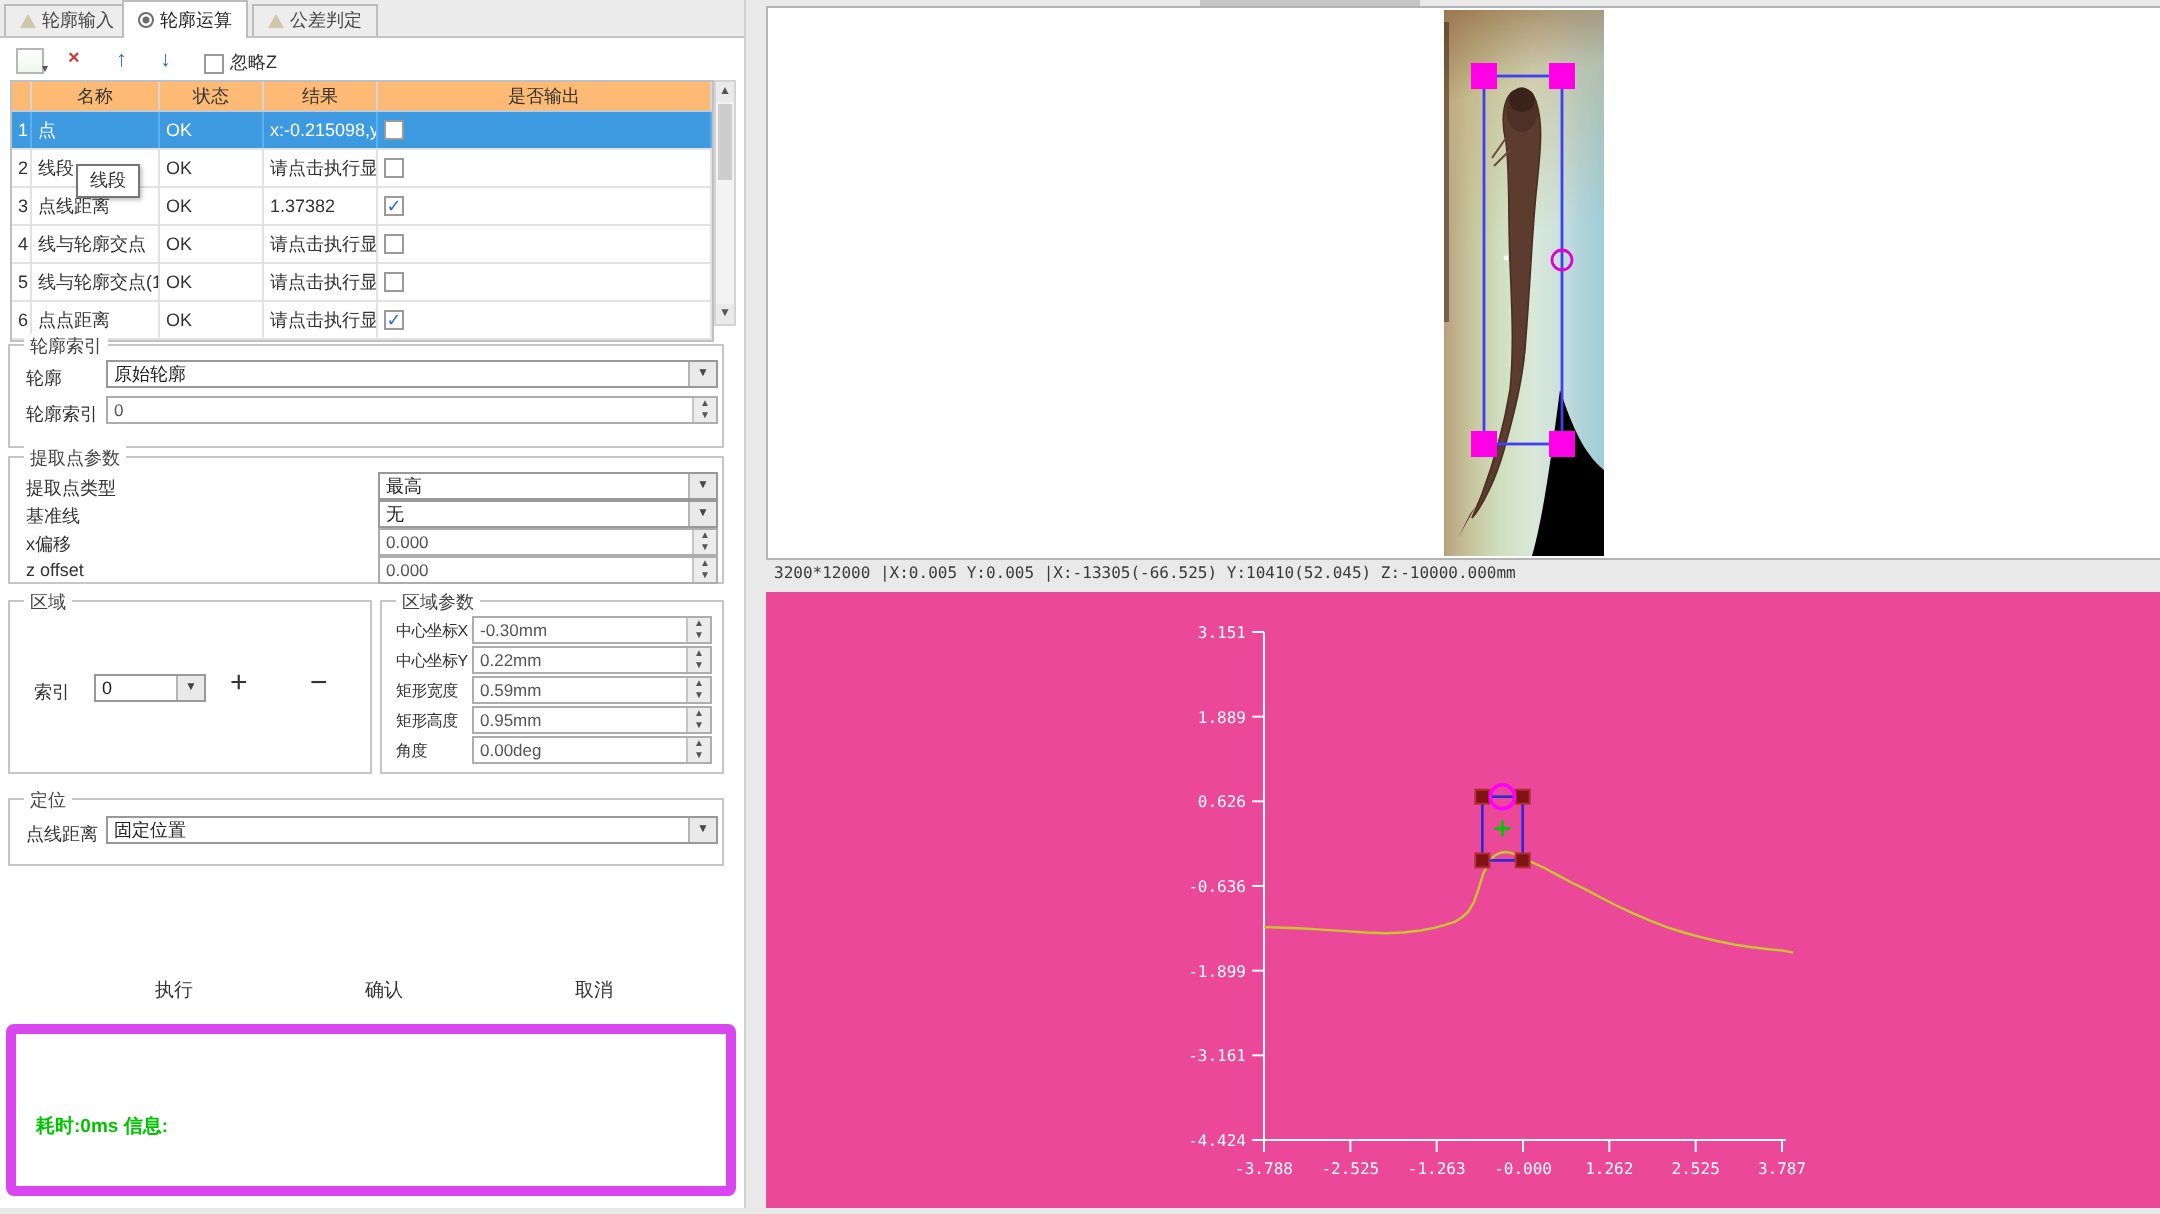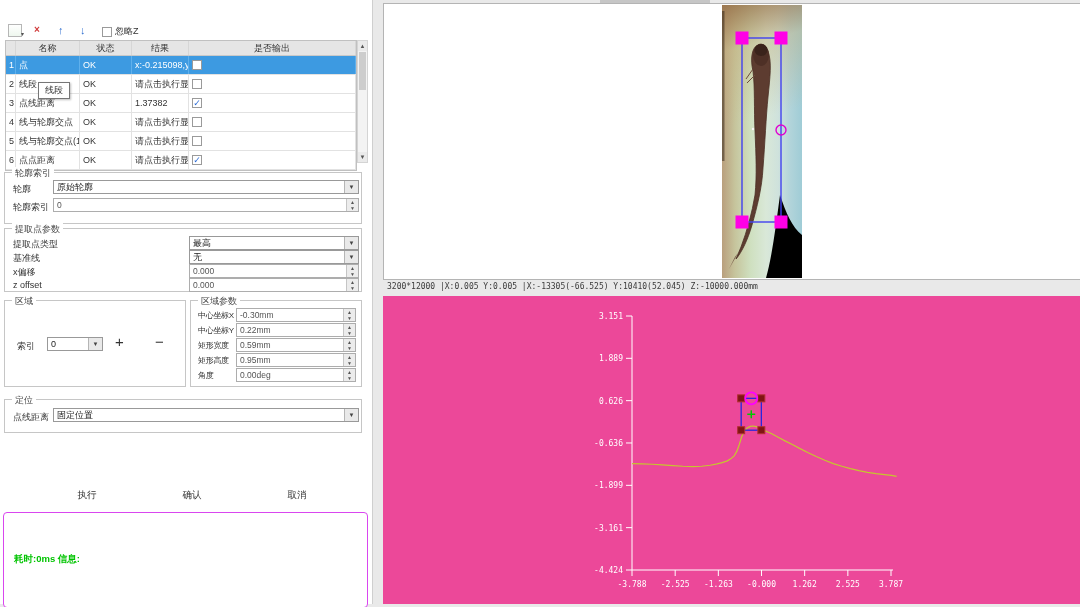--- a/index.html
+++ b/index.html
@@ -17,21 +17,21 @@
   .tool{position:absolute;top:2px;font-size:11px;cursor:default;}
   #tool-add{left:8px;width:12px;height:11px;border:1px solid #b6b6b6;background:linear-gradient(#fff,#eef7ee);}
   #tool-add-caret{left:21px;top:8px;font-size:6px;color:#555;}
   #tool-del{left:34px;color:#d03a3a;font-weight:bold;font-size:10px;}
   #tool-up{left:58px;color:#2f6fd0;font-size:11px;}
   #tool-down{left:80px;color:#2f6fd0;font-size:11px;}
   #ignorez{position:absolute;left:102px;top:3px;display:flex;align-items:center;gap:3px;font-size:9px;color:#333;}
   .cbx{width:10px;height:10px;border:1px solid #9a9a9a;background:#fff;box-sizing:border-box;display:inline-flex;align-items:center;justify-content:center;font-size:9px;color:#2b6bd6;line-height:1;}
   
   #tbl{position:absolute;left:5px;top:40px;width:352px;border:1px solid #c0c0c0;box-sizing:border-box;font-size:9px;background:#fff;}
-  .thead{display:flex;height:14px;background:#e5e5e5;border-bottom:1px solid #c9c9c9;}
+  .thead{display:flex;height:14px;background:#fdba74;border-bottom:1px solid #c9c9c9;}
   .th{display:flex;align-items:center;justify-content:center;border-right:1px solid #d6d6d6;color:#333;box-sizing:border-box;}
   .trow{display:flex;height:18px;border-bottom:1px solid #e2e2e2;background:#fff;color:#333;}
   .trow.sel{background:#3d9ae1;color:#fff;}
   .td{display:flex;align-items:center;padding:0 3px;border-right:1px solid #e2e2e2;box-sizing:border-box;overflow:hidden;white-space:nowrap;}
   .trow.sel .td{border-right-color:#5fb0ec;}
   
   #tbl-scroll{position:absolute;left:357px;top:40px;width:11px;height:123px;background:#f3f3f3;border:1px solid #d4d4d4;box-sizing:border-box;}
   .sb-btn{position:absolute;left:0;width:9px;height:10px;font-size:6px;color:#555;text-align:center;line-height:10px;background:#eaeaea;}
   #sb-thumb{position:absolute;left:1px;top:11px;width:7px;height:38px;background:#cdcdcd;}
   
@@ -43,41 +43,55 @@
   .lbl.small{font-size:8px;letter-spacing:-0.3px;}
   .combo{position:absolute;height:14px;border:1px solid #999;background:#fff;display:flex;box-sizing:border-box;}
   .combo .txt{flex:1;font-size:9px;color:#222;padding:0 3px;line-height:12px;overflow:hidden;white-space:nowrap;}
   .combo .btn{width:13px;background:#e9e9e9;border-left:1px solid #b5b5b5;font-size:6px;color:#444;display:flex;align-items:center;justify-content:center;}
   .spin{position:absolute;height:14px;border:1px solid #adadad;background:#fff;display:flex;box-sizing:border-box;}
   .spin .txt{flex:1;font-size:8.5px;color:#555;padding:0 3px;line-height:12px;overflow:hidden;white-space:nowrap;}
   .spin .btns{width:11px;display:flex;flex-direction:column;border-left:1px solid #c5c5c5;}
   .spin .btns span{flex:1;background:#ececec;font-size:5px;color:#555;text-align:center;line-height:6px;}
   .pm-btn{position:absolute;background:none;border:none;font-size:15px;color:#333;cursor:default;padding:0;line-height:1;}
   .flatbtn{position:absolute;top:488px;width:60px;height:15px;background:none;border:none;font-size:9.5px;color:#333;text-align:center;cursor:default;padding:0;}
-  #logbox{position:absolute;left:3px;top:512px;width:365px;height:96px;border:1px solid #d946ef;border-radius:4px;background:#fff;box-sizing:border-box;}
+  #logbox{position:absolute;left:3px;top:512px;width:365px;height:86px;border:5px solid #d946ef;border-radius:4px;background:#fff;box-sizing:border-box;}
   #logtext{position:absolute;left:10px;top:40px;font-size:9.5px;font-weight:bold;color:#00c400;}
   
   #topsliver{position:absolute;left:600px;top:0;width:110px;height:3px;background:#c6c6c6;}
   #viewer{position:absolute;left:383px;top:3px;width:697px;height:277px;background:#fff;border:1px solid #b4b4b4;border-right:none;box-sizing:border-box;}
   #strip{position:absolute;left:338px;top:1px;width:80px;height:273px;
     background:
       linear-gradient(165deg, rgba(151,112,72,0.85) 0%, rgba(196,176,126,0.45) 16%, rgba(0,0,0,0) 42%),
       linear-gradient(to right, #b99f7d 0%, #c6c49c 16%, #cfe0c0 36%, #d9e8d8 55%, #cfe2dc 70%, #b2d4da 85%, #9fccd6 100%);}
   #statusline{position:absolute;left:387px;top:282px;font-family:"DejaVu Sans Mono",monospace;font-size:8px;color:#3a3a3a;white-space:nowrap;text-align:center;}
   
   #plot{position:absolute;left:383px;top:296px;width:697px;height:308px;background:#ec4899;}
   .plot-text{font-family:"DejaVu Sans Mono",monospace;font-size:8px;fill:#fff;}
 </style>
 </head>
 <body>
 
 <div id="screen">
 
   <div id="left-panel">
 
+    <div class="tabbar">
+      <div class="tab" style="left:2px">
+        <span class="tri-icon"></span>
+        <span>轮廓输入</span>
+      </div>
+      <div class="tab active" style="left:61px">
+        <span class="circ-icon"></span>
+        <span>轮廓运算</span>
+      </div>
+      <div class="tab" style="left:126px">
+        <span class="tri-icon"></span>
+        <span>公差判定</span>
+      </div>
+    </div>
 
     <div id="toolbar">
       <span class="tool" id="tool-add"></span>
       <span class="tool" id="tool-add-caret">▾</span>
       <span class="tool" id="tool-del">×</span>
       <span class="tool" id="tool-up">↑</span>
       <span class="tool" id="tool-down">↓</span>
       <span id="ignorez">
         <span class="cbx"></span>
         <span>忽略Z</span>

